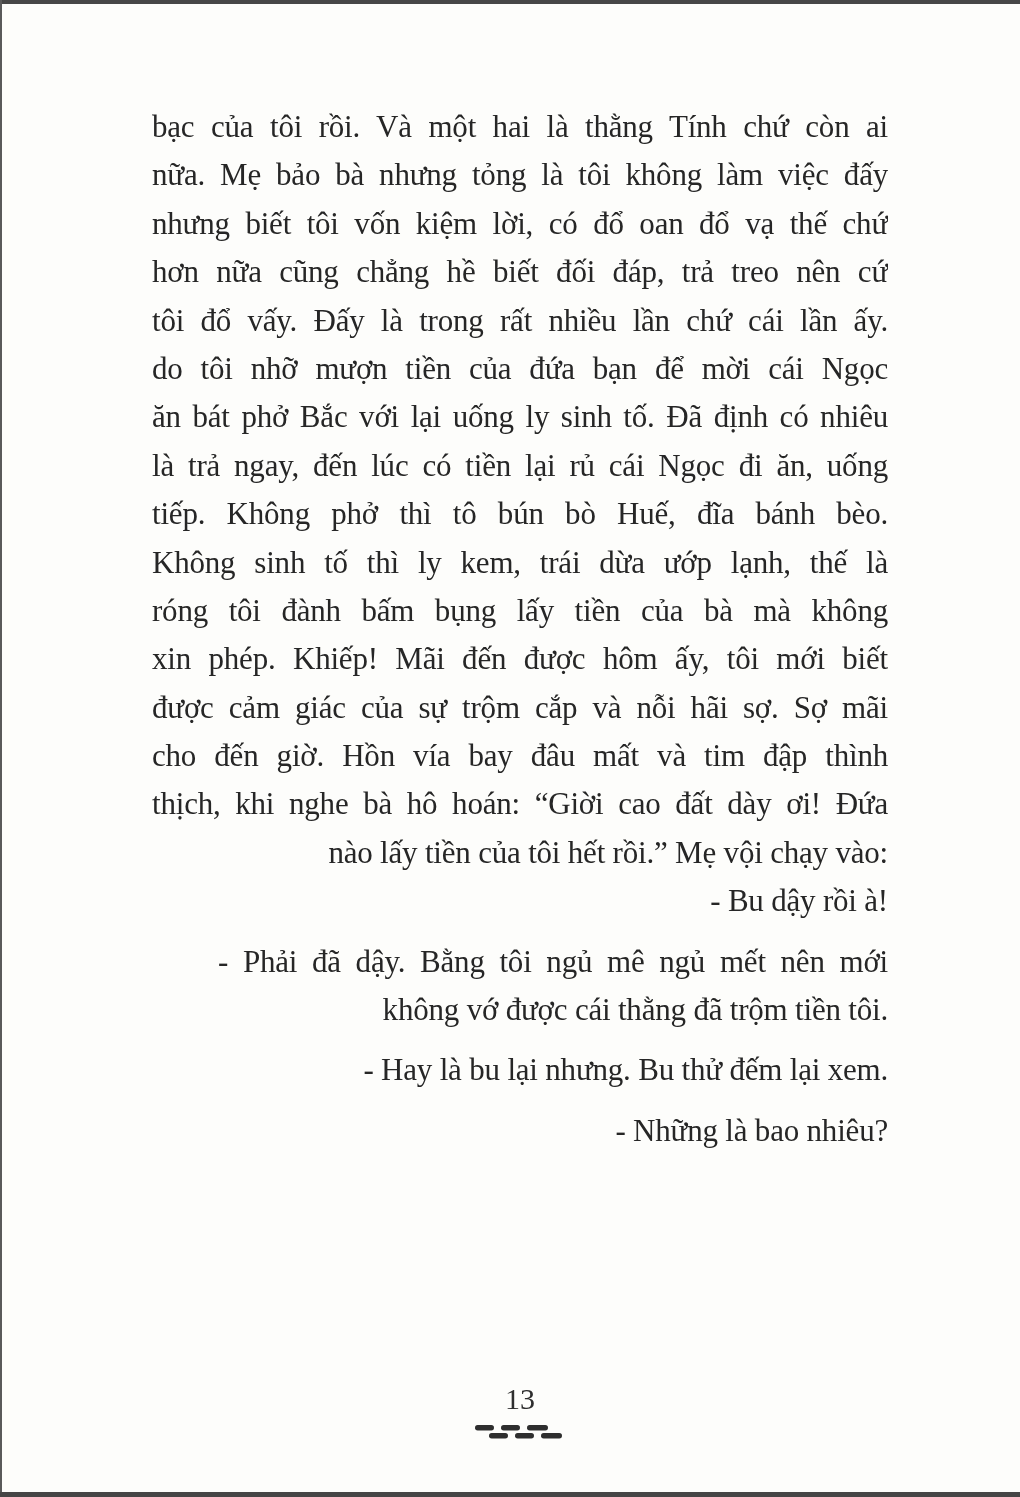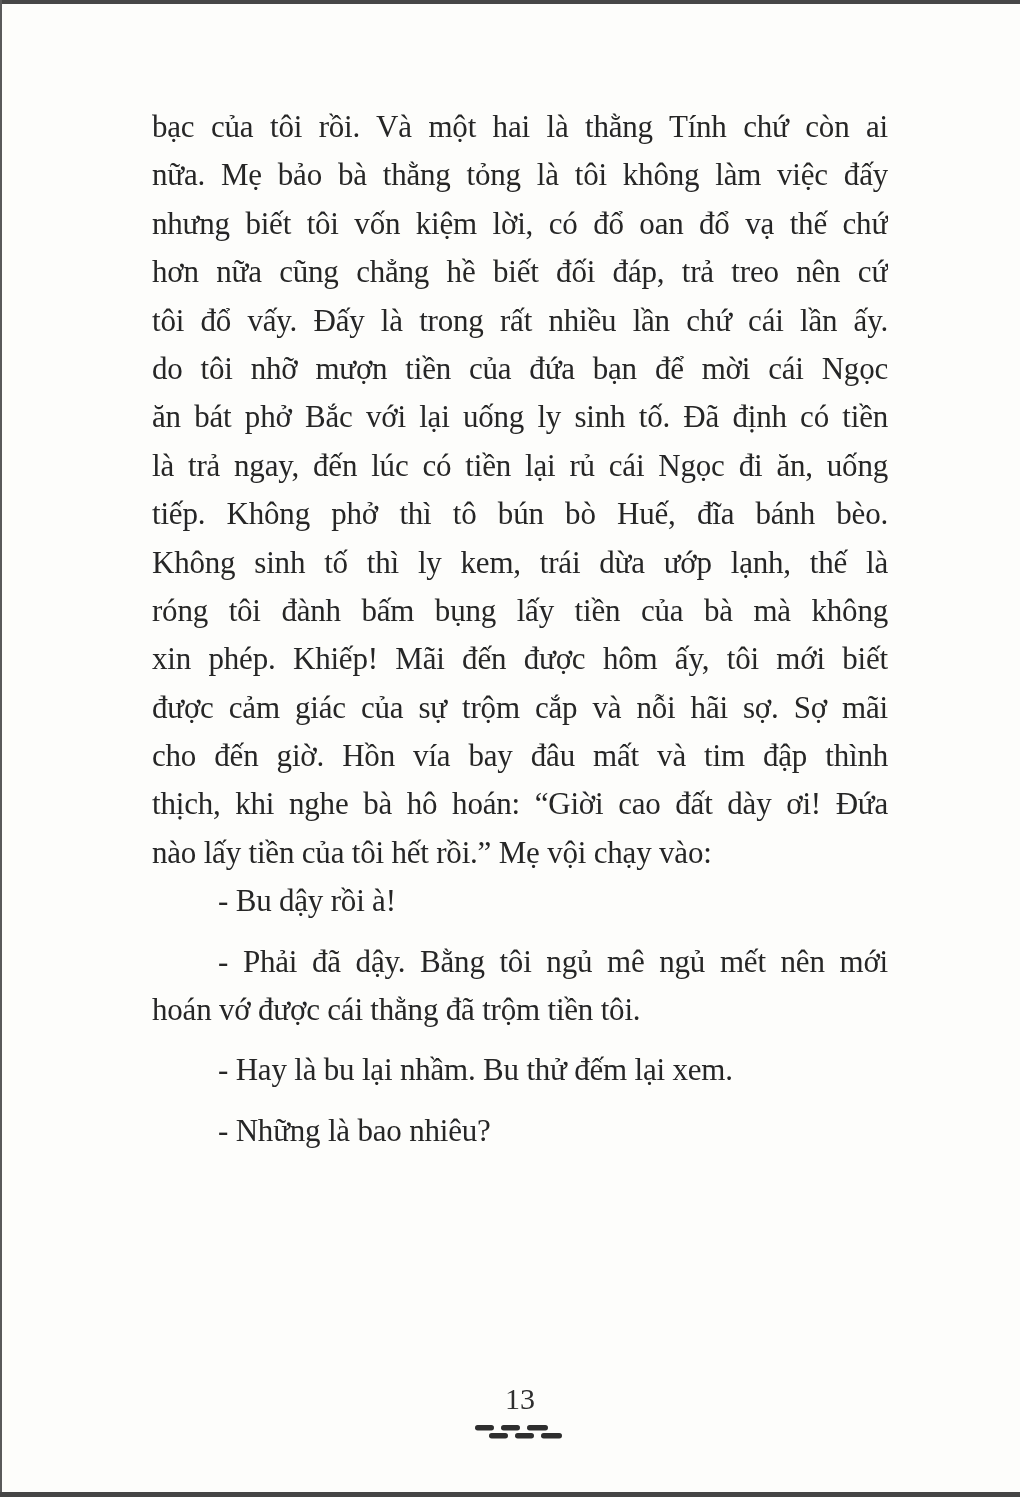--- a/index.html
+++ b/index.html
@@ -44,21 +44,21 @@
   }
   .para:first-child {
     margin-bottom: 0;
   }
   .line {
     font-size: 31px;
     line-height: 48.4px;
     height: 48.4px;
     overflow: hidden;
     letter-spacing: -0.2px;
-    text-align: left;
+    text-align: right;
   }
   .line.just {
     text-align: justify;
     text-align-last: justify;
   }
   .line.indent {
     padding-left: 66px;
   }
   .page-footer {
     position: absolute;
@@ -79,45 +79,45 @@
 </head>
 <body>
 
 <div class="scan-border-top"></div>
 <div class="scan-border-left"></div>
 <div class="scan-border-bottom"></div>
 
 <div class="text-block">
     <div class="para">
       <div class="line just">bạc của tôi rồi. Và một hai là thằng Tính chứ còn ai</div>
-      <div class="line just">nữa. Mẹ bảo bà thằng tỏng là tôi không làm việc đấy</div>
+      <div class="line just">nữa. Mẹ bảo bà nhưng tỏng là tôi không làm việc đấy</div>
       <div class="line just">nhưng biết tôi vốn kiệm lời, có đổ oan đổ vạ thế chứ</div>
       <div class="line just">hơn nữa cũng chẳng hề biết đối đáp, trả treo nên cứ</div>
       <div class="line just">tôi đổ vấy. Đấy là trong rất nhiều lần chứ cái lần ấy.</div>
       <div class="line just">do tôi nhỡ mượn tiền của đứa bạn để mời cái Ngọc</div>
-      <div class="line just">ăn bát phở Bắc với lại uống ly sinh tố. Đã định có tiền</div>
+      <div class="line just">ăn bát phở Bắc với lại uống ly sinh tố. Đã định có nhiêu</div>
       <div class="line just">là trả ngay, đến lúc có tiền lại rủ cái Ngọc đi ăn, uống</div>
       <div class="line just">tiếp. Không phở thì tô bún bò Huế, đĩa bánh bèo.</div>
       <div class="line just">Không sinh tố thì ly kem, trái dừa ướp lạnh, thế là</div>
       <div class="line just">róng tôi đành bấm bụng lấy tiền của bà mà không</div>
       <div class="line just">xin phép. Khiếp! Mãi đến được hôm ấy, tôi mới biết</div>
       <div class="line just">được cảm giác của sự trộm cắp và nỗi hãi sợ. Sợ mãi</div>
       <div class="line just">cho đến giờ. Hồn vía bay đâu mất và tim đập thình</div>
       <div class="line just">thịch, khi nghe bà hô hoán: “Giời cao đất dày ơi! Đứa</div>
       <div class="line">nào lấy tiền của tôi hết rồi.” Mẹ vội chạy vào:</div>
     </div>
     <div class="para">
       <div class="line indent">- Bu dậy rồi à!</div>
     </div>
     <div class="para">
       <div class="line just indent">- Phải đã dậy. Bằng tôi ngủ mê ngủ mết nên mới</div>
-      <div class="line">hoán vớ được cái thằng đã trộm tiền tôi.</div>
+      <div class="line">không vớ được cái thằng đã trộm tiền tôi.</div>
     </div>
     <div class="para">
-      <div class="line indent">- Hay là bu lại nhầm. Bu thử đếm lại xem.</div>
+      <div class="line indent">- Hay là bu lại nhưng. Bu thử đếm lại xem.</div>
     </div>
     <div class="para">
       <div class="line indent">- Những là bao nhiêu?</div>
     </div>
   </div>
 
 <div class="page-footer">
   <div class="page-number">13</div>
   <div class="ornament">
     <svg width="90" height="18" viewBox="0 0 90 18" xmlns="http://www.w3.org/2000/svg">

